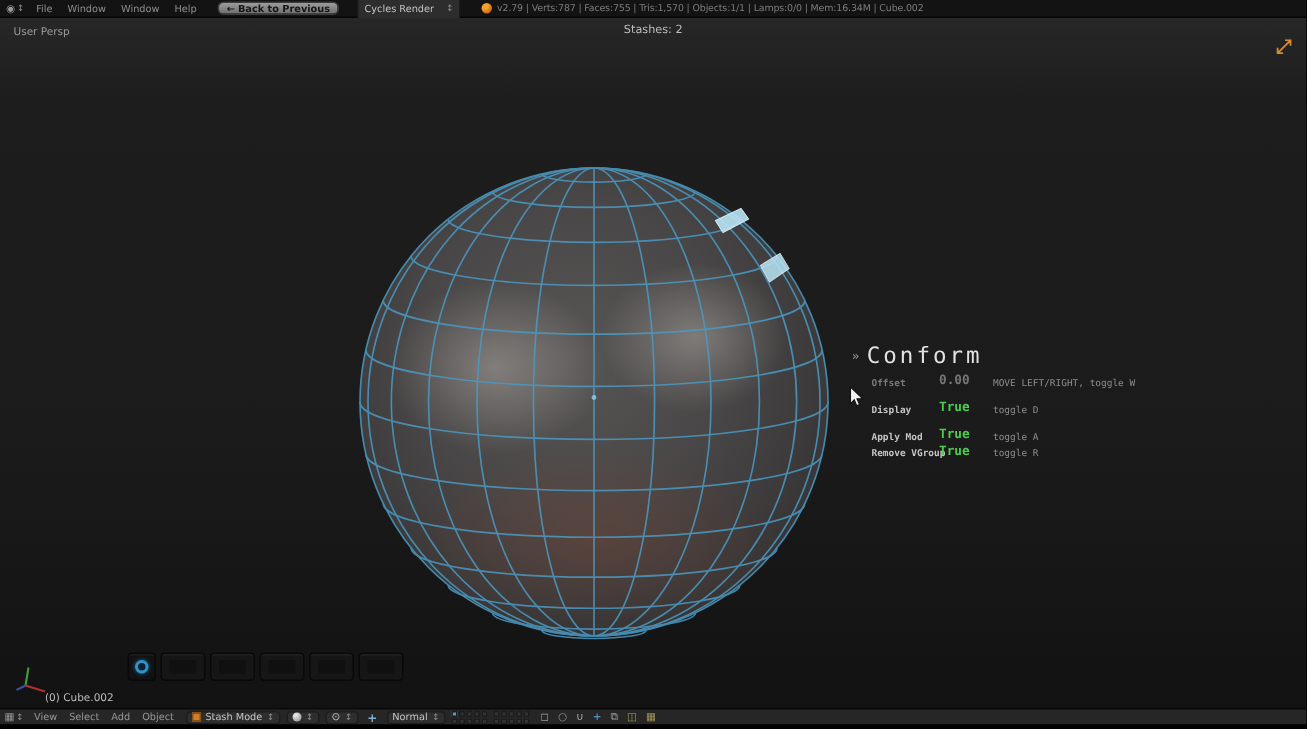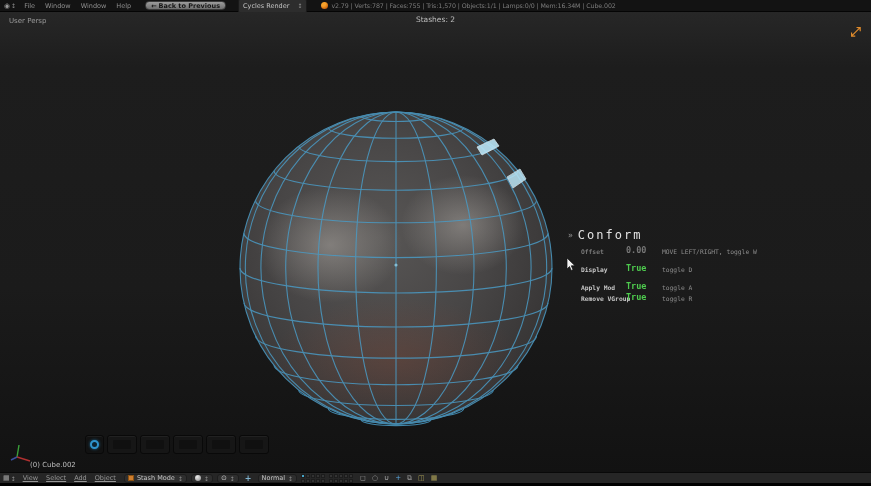--- a/index.html
+++ b/index.html
@@ -35,21 +35,21 @@
   .expand-icon { position:absolute; right:10px; top:12px; font-size:13px; font-weight:bold; }
   .obj-label { position:absolute; left:30px; top:449px; font-size:7px; color:#bdbdbd; }
   .sphere-svg { position:absolute; left:235px; top:95px; }
   .gizmo-svg { position:absolute; left:4px; top:430px; }
 
   
   .conform { position:absolute; left:568px; top:216px; width:220px;
              font-family:"DejaVu Sans Mono", monospace; }
   .conform-title-row { display:flex; align-items:center; gap:5px; margin-bottom:5px; }
   .conform-prefix { color:#9a9a9a; font-size:8px; }
-  .conform-title { font-size:12px; color:#e2e2e2; letter-spacing:2px; }
+  .conform-title { font-size:15px; color:#e2e2e2; letter-spacing:2px; }
   .crow { position:relative; height:9px; margin-top:2px; font-size:6.3px; }
   .crow .lbl { position:absolute; left:13px; top:1px; color:#c6c6c6; font-weight:bold; white-space:nowrap; }
   .crow .val { position:absolute; left:58px; top:-2px; font-size:8.5px; font-weight:bold; white-space:nowrap; }
   .crow .hint { position:absolute; left:94px; top:1px; color:#8d8d8d; white-space:nowrap; }
   .gap-s { }
   .gap-m { margin-top:9px; }
 
   
   .cursor { position:absolute; left:566px; top:246px; z-index:20; }
 
@@ -60,21 +60,21 @@
   .slot-inner { margin:4px 5px; height:9px; background:#101010; border-radius:1px; }
   .slot.first { width:19px; display:flex; align-items:center; justify-content:center; background:#121212; }
   .slot-ring { width:9px; height:9px; border-radius:50%; border:2px solid #2f93cc;
                background:#0c2230; box-shadow:0 0 3px #1d6f9e; }
 
   
   .bottombar { position:absolute; left:0; top:472px; width:871px; height:11px;
                background:#262626; border-top:1px solid #090909;
                display:flex; align-items:center; font-size:6.5px; color:#969696; }
   .bb-editor-icon { margin:0 7px 0 3px; display:flex; gap:1px; align-items:center; color:#9a9a9a; font-size:7px; }
-  .bb-menu { margin-right:8px;text-decoration:underline; }
+  .bb-menu { margin-right:8px; }
   .bb-dd { display:flex; align-items:center; gap:3px; height:9px; background:#2e2e2e;
            border:1px solid #1d1d1d; border-radius:3px; padding:0 3px; margin-right:4px; color:#c4c4c4; }
   .cube-ico { width:6px; height:6px; background:#cf7e2e; border:1px solid #8a5113; }
   .sphere-ico { width:6px; height:6px; border-radius:50%; background:radial-gradient(circle at 35% 30%, #eee, #888); }
   .pivot-ico { font-size:7px; color:#c0c0c0; }
   .manip-btn { display:flex; align-items:center; height:9px; padding:0 2px; margin-right:4px; }
   .plus-ico { color:#7fb3cf; font-size:8px; font-weight:bold; }
   .layer-grid { display:grid; grid-template-columns:repeat(5,4px); grid-auto-rows:4px;
                 gap:1px; margin-right:4px; }
   .layer-cell { background:#333; border:0.5px solid #1c1c1c; }

